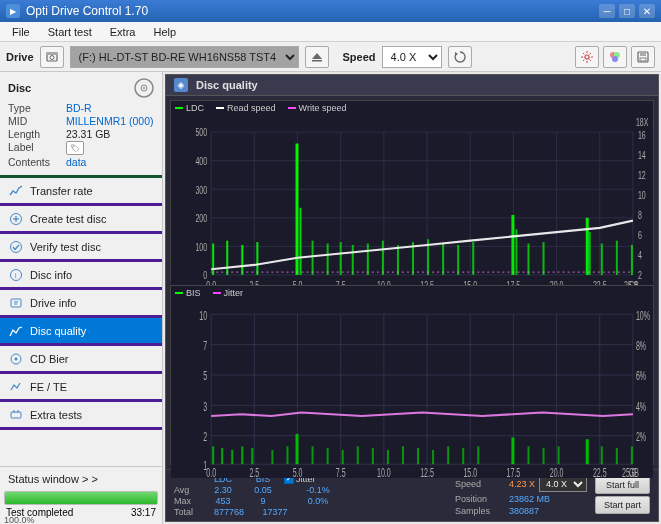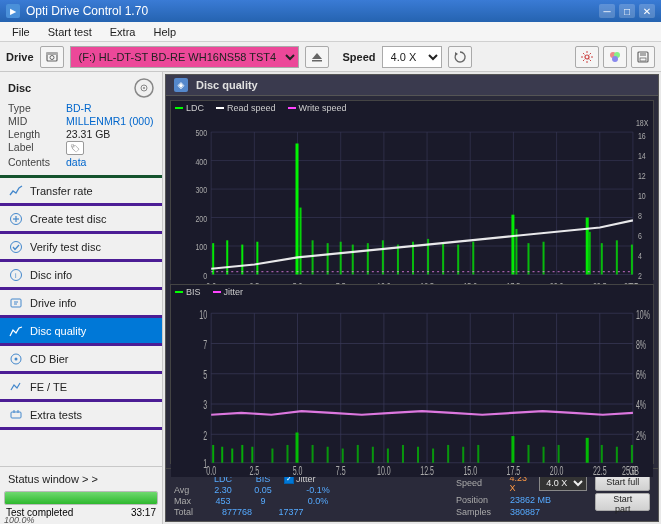--- a/index.html
+++ b/index.html
@@ -12,21 +12,21 @@
     .titlebar-controls { display: flex; gap: 4px; }
     .titlebar-btn { width: 16px; height: 14px; background: rgba(255,255,255,0.2); border: none; color: white; cursor: pointer; font-size: 10px; display: flex; align-items: center; justify-content: center; border-radius: 2px; }
 
     
     .menubar { background: #f5f5f5; border-bottom: 1px solid #d0d0d0; height: 20px; display: flex; align-items: center; padding: 0 4px; gap: 2px; }
     .menu-item { padding: 2px 8px; cursor: pointer; font-size: 11px; color: #222; border-radius: 2px; }
 
     
     .toolbar { background: #f0f0f0; border-bottom: 1px solid #c8c8c8; height: 30px; display: flex; align-items: center; padding: 0 6px; gap: 6px; }
     .toolbar-label { font-size: 11px; color: #222; font-weight: 600; }
-    .drive-select { height: 22px; border: 1px solid #aaa; background: #ec4899; font-size: 11px; padding: 0 4px; min-width: 220px; color: #222; }
+    .drive-select { height: 22px; border: 1px solid #aaa; background: #a3a3a3; font-size: 11px; padding: 0 4px; min-width: 220px; color: #222; }
     .toolbar-icon-btn { width: 24px; height: 22px; border: 1px solid #aaa; background: #f5f5f5; cursor: pointer; display: flex; align-items: center; justify-content: center; border-radius: 2px; }
     .speed-label { font-size: 11px; color: #222; font-weight: 600; margin-left: 8px; }
     .speed-select { height: 22px; border: 1px solid #aaa; background: white; font-size: 11px; padding: 0 4px; width: 60px; color: #222; }
     .toolbar-spacer { flex: 1; }
     .toolbar-right-btns { display: flex; gap: 4px; }
 
     
     .main-layout { display: flex; height: calc(524px - 22px - 20px - 30px); }
 
     
@@ -291,21 +291,21 @@
         <span>Status window &gt; &gt;</span>
       </div>
       <div class="progress-bar-container">
         <div class="progress-bar-fill"></div>
       </div>
       <div class="progress-time-row">
         <span>Test completed</span>
         <span>33:17</span>
       </div>
       <div style="height:2px; display:flex; align-items:center; padding: 0 4px 4px;">
-        <span style="font-size:9px; color:#555;font-style:italic;">100.0%</span>
+        <span style="font-size:9px; color:#555;">100.0%</span>
       </div>
     </div>
 
   </div>
 
   <div class="right-panel">
 
     <div class="dq-panel">
       <div class="dq-header">
         <div class="dq-icon">◈</div>
@@ -534,21 +534,21 @@
             <span style="font-size:9px; color:#55aaff; text-align:center; display:block;">2.30</span>
             <span style="font-size:9px; color:#55aaff; text-align:center; display:block;">0.05</span>
             <span style="font-size:9px; color:#55aaff; text-align:center; display:block; padding-left:8px;">-0.1%</span>
           </div>
           <div style="display:grid; grid-template-columns: 28px 38px 38px 60px 38px; gap:2px; align-items:center;">
             <span style="font-size:9px; color:#aaa;">Max</span>
             <span style="font-size:9px; color:#55aaff; text-align:center; display:block;">453</span>
             <span style="font-size:9px; color:#55aaff; text-align:center; display:block;">9</span>
             <span style="font-size:9px; color:#55aaff; text-align:center; display:block; padding-left:8px;">0.0%</span>
           </div>
-          <div style="display:grid; grid-template-columns: 28px 38px 38px 60px 38px; gap:16px; align-items:center;">
+          <div style="display:grid; grid-template-columns: 28px 38px 38px 60px 38px; gap:8px; align-items:center;">
             <span style="font-size:9px; color:#aaa;">Total</span>
             <span style="font-size:9px; color:#55aaff; text-align:center; display:block;">877768</span>
             <span style="font-size:9px; color:#55aaff; text-align:center; display:block;">17377</span>
           </div>
         </div>
 
         <div style="margin-left: auto; display:flex; gap:8px; align-items:flex-start;">
           <div style="display:flex; flex-direction:column; gap:2px;">
             <div style="display:flex; gap:4px; align-items:center;">
               <span style="font-size:9px; color:#aaa; width:50px;">Speed</span>

